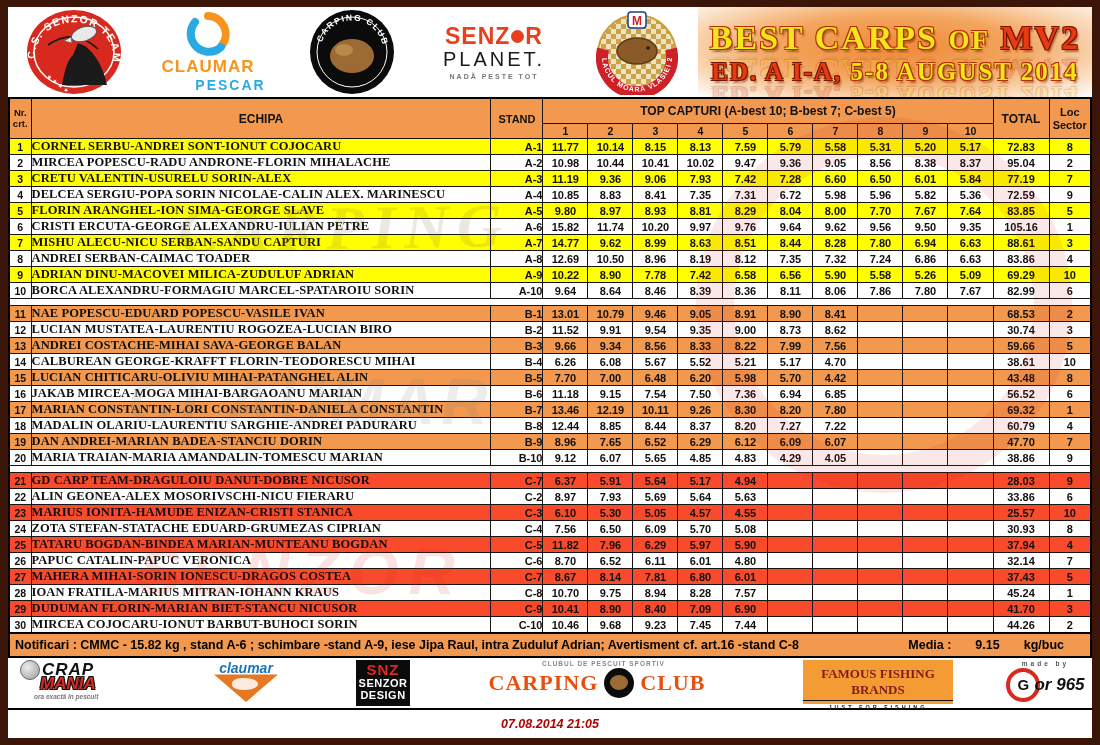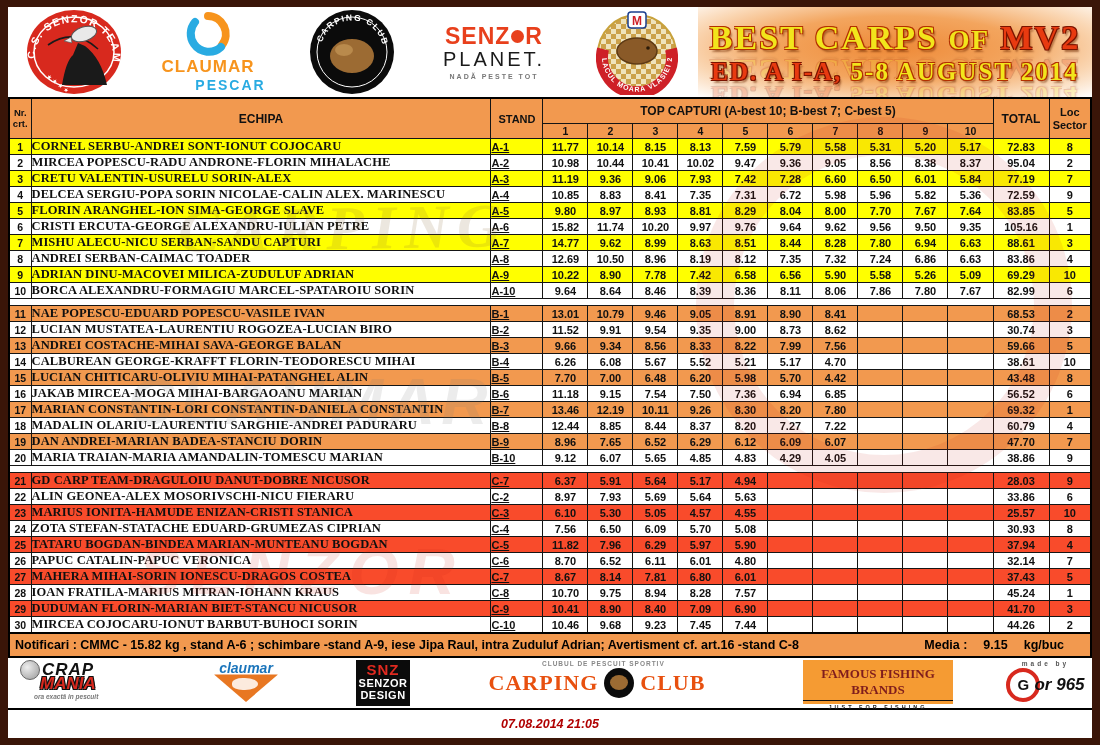--- a/index.html
+++ b/index.html
@@ -42,40 +42,40 @@
   th.h-nr{font-size:9.5px;line-height:1.1;}
   th.h-echipa{font-size:12px;}
   th.h-stand{font-size:11px;}
   th.h-top{font-size:12px;height:24px;}
   th.h-total{font-size:12px;}
   th.h-loc{font-size:11px;line-height:1.15;}
   tr.subhead th{font-size:10.5px;height:14px;}
   tbody td{height:15px;}
   td.nr{font-size:10.5px;font-weight:bold;text-align:center;color:#111;}
   td.team{font-family:"Liberation Serif",serif;font-weight:bold;font-size:12.5px;color:#101010;padding-left:4px;letter-spacing:.1px;}
-  td.stand{font-size:11px;font-weight:bold;text-align:left;color:#111;text-decoration:underline;}
+  td.stand{font-size:11px;font-weight:bold;text-align:right;color:#111;}
   td.num{font-size:11px;font-weight:bold;text-align:center;color:#111;}
   tr.r td{background:#fff;}
   tr.g0.hl td{background:var(--ca,#FFFF00);}
   tr.g1.hl td{background:var(--cb,#F2994F);}
   tr.g2.hl td{background:var(--cc,#F94B2B);}
   tr.gap td{height:6px;background:#fff;border-left:1px solid #151515;border-right:1px solid #151515;}
   
   .wm{position:absolute;pointer-events:none;font-weight:bold;z-index:5;}
   .wm-carping{top:96px;left:170px;font-size:62px;font-style:italic;font-family:"Liberation Serif",serif;color:rgba(135,105,55,.16);transform:rotate(-1deg);letter-spacing:8px;}
   .wm-claumar{top:268px;left:120px;font-size:64px;font-style:italic;color:rgba(120,120,120,.14);letter-spacing:6px;}
   .wm-senzor{top:438px;left:130px;font-size:64px;font-style:italic;color:rgba(205,40,20,.13);letter-spacing:10px;}
   .wm-ring{top:20px;left:688px;width:300px;height:300px;border-radius:50%;border:38px solid rgba(200,30,20,.10);}
   
   .notif{
     background:var(--hdr,#F2994F);border:2px solid #000;border-top:none;height:22px;flex:0 0 auto;
     display:flex;align-items:center;justify-content:space-between;
     font-size:12.5px;font-weight:bold;color:#000;padding:0 26px 0 5px;
   }
-  .media-box{display:flex;gap:16px;}
+  .media-box{display:flex;gap:24px;}
   
   .band-foot{background:#fff;height:50px;position:relative;flex:0 0 auto;}
   .flogo{position:absolute;top:2px;}
   .f-crap{left:12px;width:120px;font-style:italic;line-height:.95;}
   .crap-top{display:flex;align-items:center;}
   .crap-ball{width:18px;height:18px;border-radius:50%;background:radial-gradient(circle at 35% 35%,#eee,#999);border:1px solid #666;margin-right:2px;}
   .crap-word1{font-size:17px;font-weight:bold;color:#111;letter-spacing:1px;}
   .crap-word2{font-size:17px;font-weight:bold;color:#D8291E;text-shadow:-1px -1px 0 #111,1px -1px 0 #111,-1px 1px 0 #111,1px 1px 0 #111;margin-left:20px;margin-top:-4px;}
   .crap-tag{font-size:6.5px;color:#777;font-weight:bold;margin-left:14px;margin-top:2px;}
   .f-claumar{left:192px;width:92px;text-align:center;}

